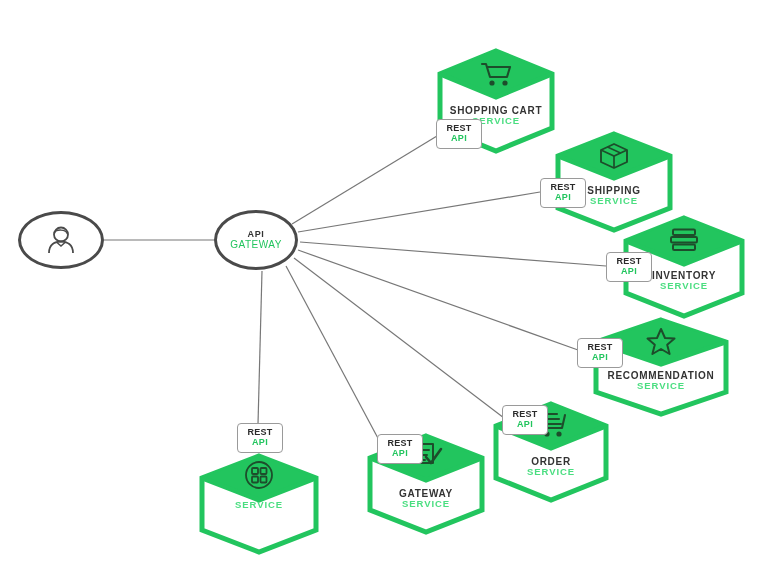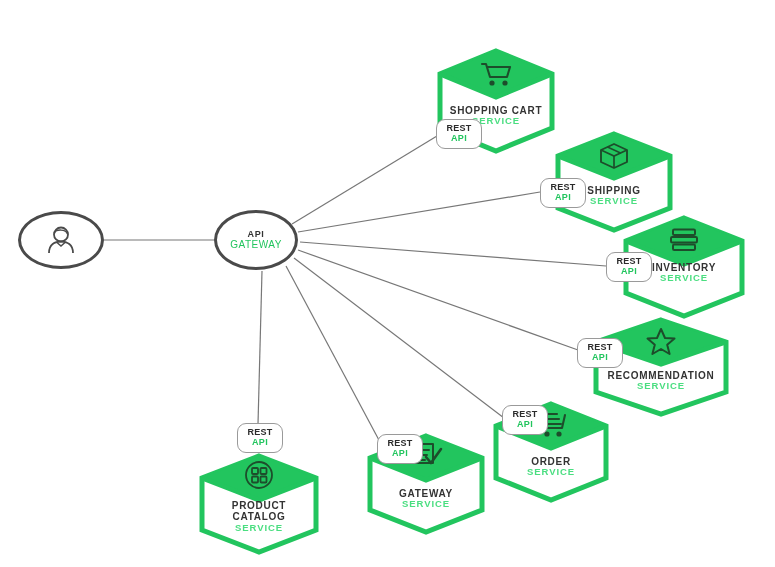--- a/index.html
+++ b/index.html
@@ -104,21 +104,21 @@
     color: #4ade80;
   }
 
   
   .rest-badge {
     position: absolute;
     width: 44px;
     padding: 3px 0 4px 0;
     background: #ffffff;
     border: 1.3px solid #9a9a9a;
-    border-radius: 9px;
+    border-radius: 4px;
     text-align: center;
     line-height: 1.15;
     z-index: 40;
   }
   .rest-badge .r1 {
     font-size: 9px;
     font-weight: bold;
     letter-spacing: .3px;
     color: #2b2b2b;
   }
@@ -233,21 +233,21 @@
       <path d="M66 4 L124 27 L66 50 L8 27 Z" fill="#22c55e"></path>
       <path d="M8 27 L66 50 L124 27" fill="none" stroke="#22c55e" stroke-width="5"></path>
     </svg>
     <div class="svc-icon" style="top:13px;">
       <svg width="32" height="26" viewBox="0 0 32 26">
         <rect x="5" y="2.5" width="22" height="5.5" rx="1.2" fill="none" stroke="#1d4d2b" stroke-width="2"></rect>
         <rect x="3" y="10" width="26" height="5.5" rx="1.2" fill="none" stroke="#1d4d2b" stroke-width="2"></rect>
         <rect x="5" y="17.5" width="22" height="5.5" rx="1.2" fill="none" stroke="#1d4d2b" stroke-width="2"></rect>
       </svg>
     </div>
-    <div class="svc-labels" style="top:48px;">
+    <div class="svc-labels" style="top:56px;">
       <div class="svc-name">INVENTORY</div>
       <div class="svc-sub">SERVICE</div>
     </div>
   </div>
   <div class="rest-badge" style="left:606px; top:252px;">
     <div class="r1">REST</div>
     <div class="r2">API</div>
   </div>
 
   <div class="service" style="left:588px; top:316px; width:146px; height:102px;">
@@ -327,22 +327,20 @@
     <div class="svc-icon" style="top:8px;">
       <svg width="30" height="30" viewBox="0 0 30 30">
         <circle cx="15" cy="15" r="13" fill="none" stroke="#1d4d2b" stroke-width="1.8"></circle>
         <rect x="8" y="8" width="6" height="6" rx="1" fill="none" stroke="#1d4d2b" stroke-width="1.8"></rect>
         <rect x="16.5" y="8" width="6" height="6" rx="1" fill="none" stroke="#1d4d2b" stroke-width="1.8"></rect>
         <rect x="8" y="16.5" width="6" height="6" rx="1" fill="none" stroke="#1d4d2b" stroke-width="1.8"></rect>
         <rect x="16.5" y="16.5" width="6" height="6" rx="1" fill="none" stroke="#1d4d2b" stroke-width="1.8"></rect>
       </svg>
     </div>
     <div class="svc-labels" style="top:48px;">
-      <div class="svc-name">PRODUCT
-CATALOG</div>
       <div class="svc-sub">SERVICE</div>
     </div>
   </div>
   <div class="rest-badge" style="left:237px; top:423px;">
     <div class="r1">REST</div>
     <div class="r2">API</div>
   </div>
 
 
 </div>

